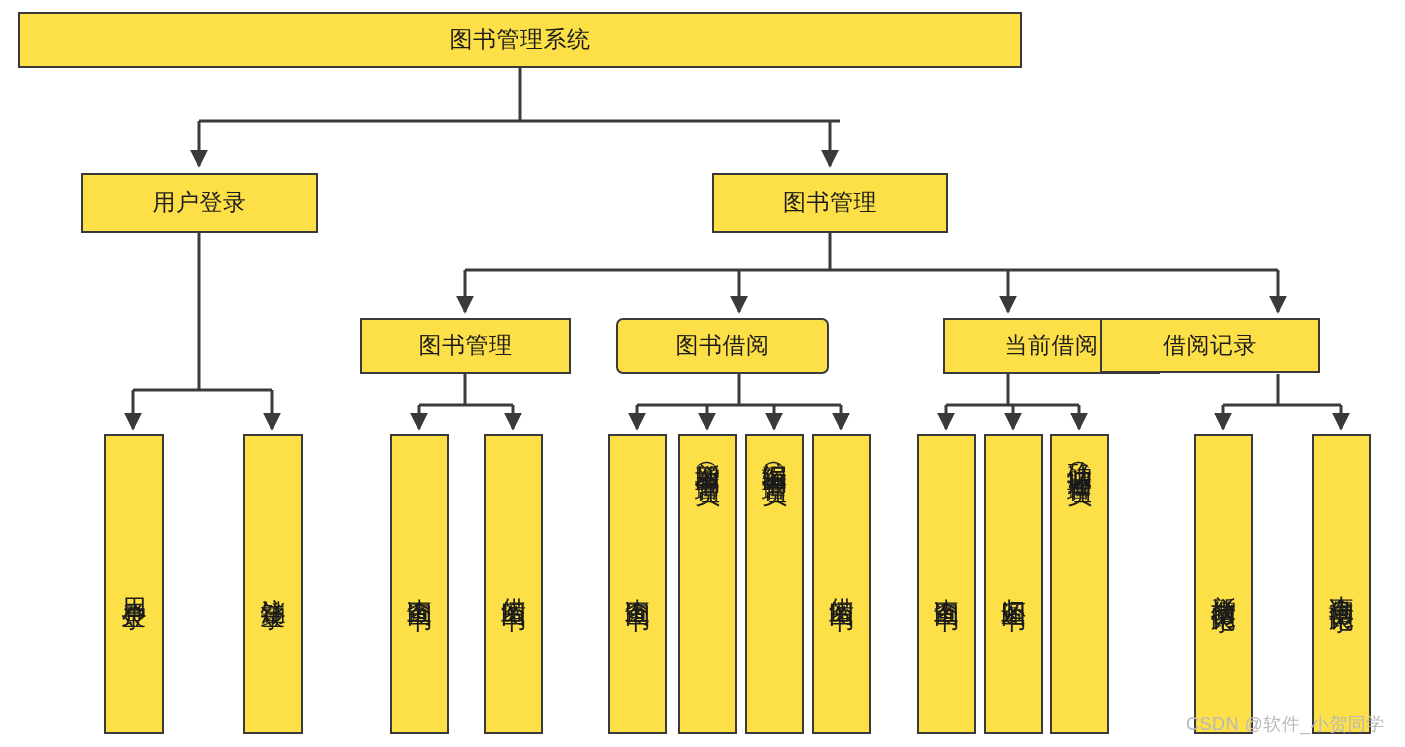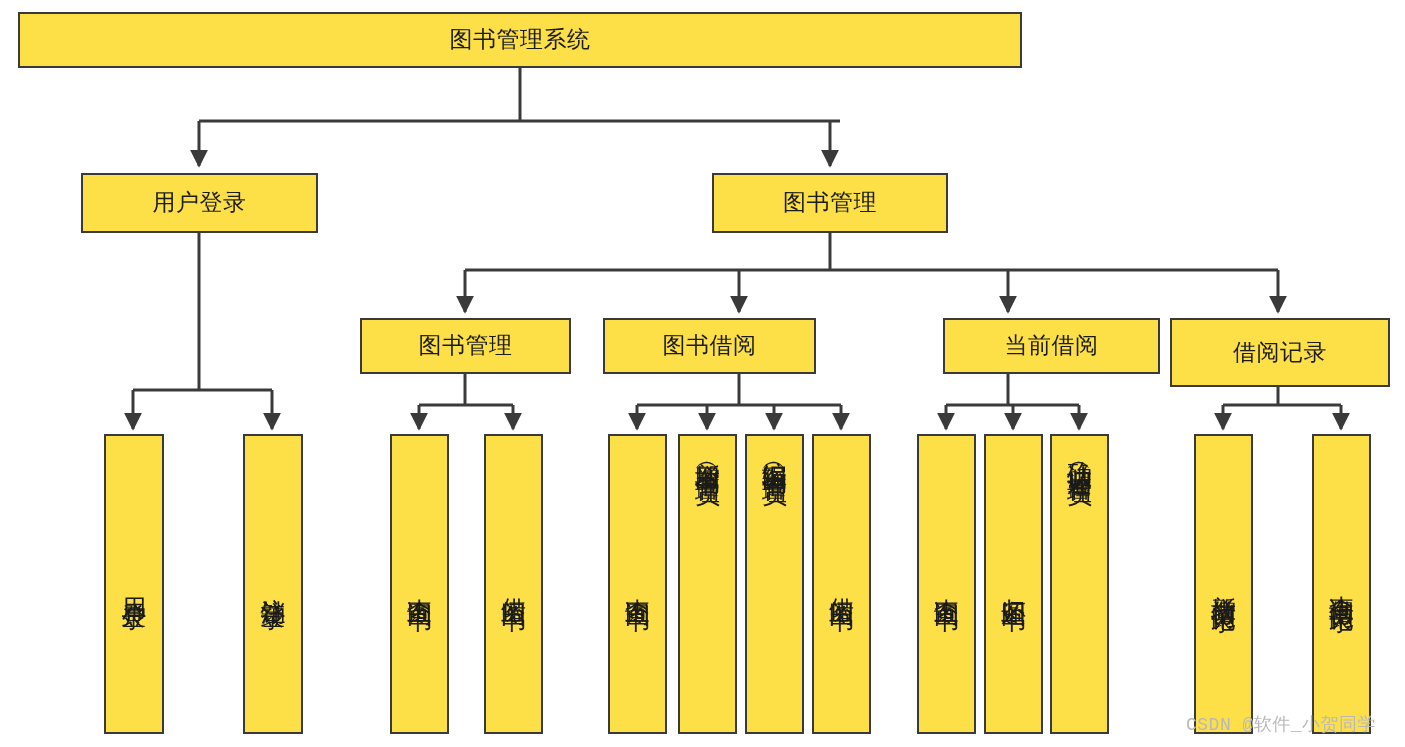--- a/index.html
+++ b/index.html
@@ -62,21 +62,21 @@
     padding-top: 0;
   }
   .watermark {
     position: absolute;
     left: 1186px;
     top: 712px;
     font-size: 18px;
     color: #b9b9b9;
     white-space: nowrap;
     letter-spacing: 0.5px;
-    font-family: Liberation Mono, monospace;
+    font-family: Liberation Sans, sans-serif;
   }
 </style>
 </head>
 <body>
 
 <div id="canvas">
 
   <svg id="edges" viewBox="0 0 1405 747" xmlns="http://www.w3.org/2000/svg">
     <defs>
       <marker id="arrow" viewBox="0 0 10 10" refX="9" refY="5" markerWidth="6" markerHeight="6" orient="auto-start-reverse">
@@ -134,27 +134,27 @@
   <div class="node horizontal" style="left:81px; top:173px; width:237px; height:60px;">
     <span class="label">用户登录</span>
   </div>
   <div class="node horizontal" style="left:712px; top:173px; width:236px; height:60px;">
     <span class="label">图书管理</span>
   </div>
 
   <div class="node horizontal" style="left:360px; top:318px; width:211px; height:56px;">
     <span class="label">图书管理</span>
   </div>
-  <div class="node horizontal" style="left:603px; top:318px; width:213px; height:56px;">
+  <div class="node horizontal" style="left:616px; top:318px; width:213px; height:56px;border-radius:7px;">
     <span class="label">图书借阅</span>
   </div>
   <div class="node horizontal" style="left:943px; top:318px; width:217px; height:56px;">
     <span class="label">当前借阅</span>
   </div>
-  <div class="node horizontal" style="left:1170px; top:318px; width:220px; height:69px;">
+  <div class="node horizontal" style="left:1100px; top:318px; width:220px; height:55px;">
     <span class="label">借阅记录</span>
   </div>
 
   <div class="node vertical centered" style="left:104px; top:434px; width:60px; height:300px;">
     <span class="label">用户登录</span>
   </div>
   <div class="node vertical centered" style="left:243px; top:434px; width:60px; height:300px;">
     <span class="label">注销登录</span>
   </div>
 

